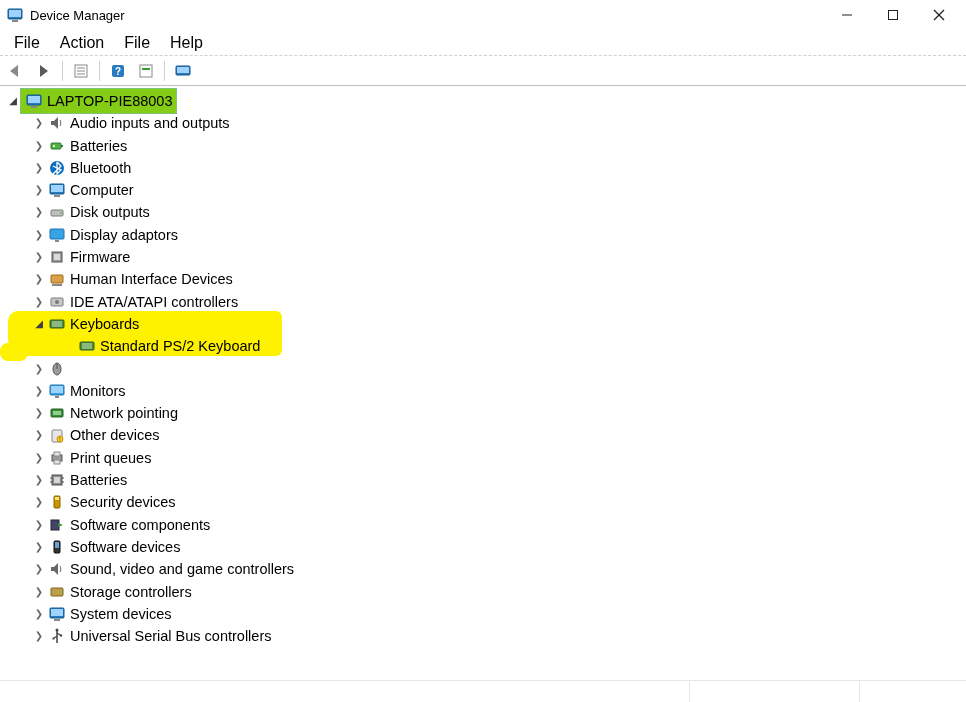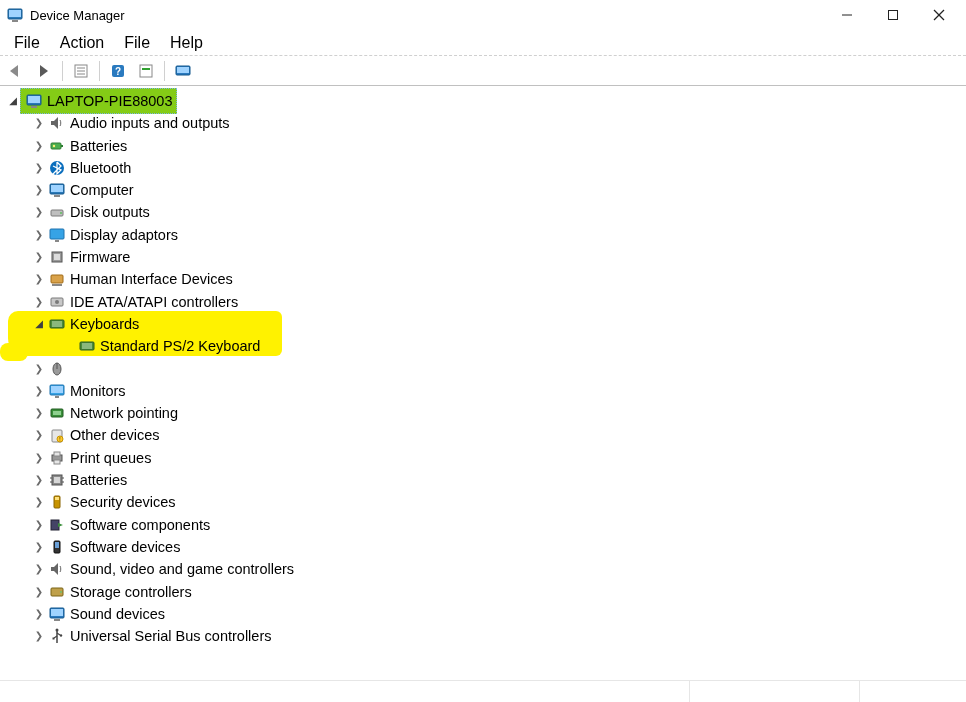--- a/index.html
+++ b/index.html
@@ -556,21 +556,21 @@
         </span>
         <span>Storage controllers</span>
       </div>
       <div class="row indent1">
         <span class="caret">❯</span>
         <span class="dev-icon">
           <svg viewBox="0 0 16 16">
             <use href="#ic-system"></use>
           </svg>
         </span>
-        <span>Sound devices</span>
+        <span>System devices</span>
       </div>
       <div class="row indent1">
         <span class="caret">❯</span>
         <span class="dev-icon">
           <svg viewBox="0 0 16 16">
             <use href="#ic-usb"></use>
           </svg>
         </span>
         <span>Universal Serial Bus controllers</span>
       </div>

